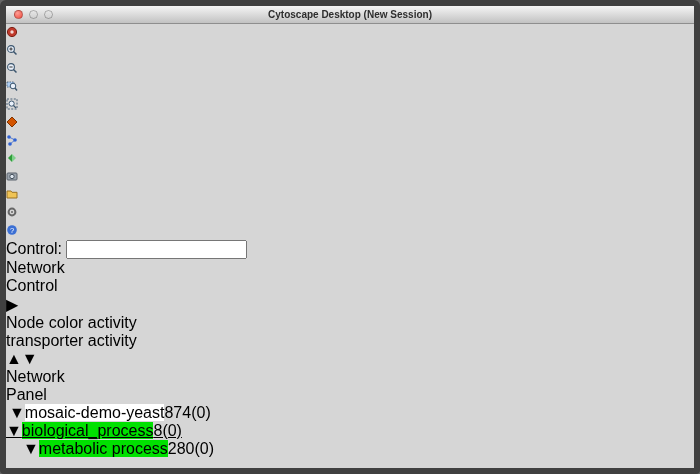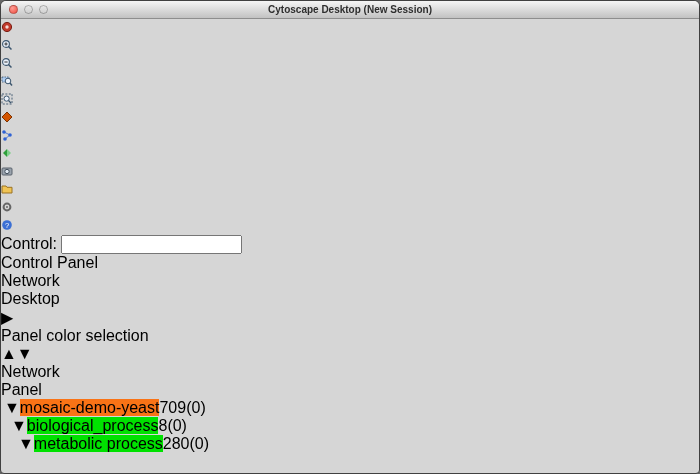--- a/index.html
+++ b/index.html
@@ -1,17 +1,17 @@
 <!DOCTYPE html>
 <html><head>
 <meta charset="utf-8">
 <style>
   *{margin:0;padding:0;box-sizing:border-box;}
   html,body{width:700px;height:474px;font-family:"Liberation Sans",sans-serif;background:#666;}
-  #app{position:relative;width:700px;height:474px;background:#d6d6d6;border:1px solid #404040;border-radius:6px 6px 4px 4px;overflow:hidden;}
+  #app{position:relative;width:700px;height:474px;background:#d6d6d6;border:6px solid #404040;border-radius:6px 6px 4px 4px;overflow:hidden;}
 
   
   .titlebar{height:18px;background:linear-gradient(#f5f5f5,#c2c2c2);border-bottom:1px solid #8e8e8e;position:relative;}
   .titlebar .title{text-align:center;font-size:10px;font-weight:bold;color:#2e2e2e;line-height:17px;}
   .traffic{position:absolute;top:4px;left:8px;display:flex;gap:6px;}
   .light{width:9px;height:9px;border-radius:50%;border:1px solid rgba(0,0,0,.25);}
   .light.red{background:radial-gradient(circle at 35% 30%,#ff9d95,#ee4d40);}
   .light.yellow{background:radial-gradient(circle at 35% 30%,#ffe9a8,#f5b posted0;}
   .light.yellow{background:radial-gradient(circle at 35% 30%,#ffe9a8,#f3b43e);}
   .light.green{background:radial-gradient(circle at 35% 30%,#b6f0b0,#37c23c);}
@@ -121,40 +121,37 @@
         </svg></div>
     <div class="tbtn"><svg width="12" height="12" viewBox="0 0 12 12">
           <circle cx="6" cy="6" r="4.8" fill="#3b6fd4"></circle>
           <text x="6" y="8.6" text-anchor="middle" font-size="7.5" fill="#fff" font-family="Liberation Sans,sans-serif">?</text>
         </svg></div>
     <span class="search-label">Control:</span>
     <input class="search-input" value="" style="">
   </div>
 
   <div class="control-panel">
-    <div class="panel-titlebar">
-      <span>Control Panel</span>
-      <span class="float-box"></span>
-    </div>
     <div class="cp-tabs">
       <div class="cp-tab">Network</div>
-      <div class="cp-tab active">Desktop</div>
+      <div class="cp-tab active">Control</div>
       <div class="tab-arrow">▶</div>
     </div>
     <div class="cp-body">
-      <div class="cp-label">Panel color selection</div>
+      <div class="cp-label">Node color activity</div>
       <div class="combo">
+        <div class="combo-text">transporter activity</div>
         <div class="combo-btn"><span>▲</span><span>▼</span></div>
       </div>
       <div class="tree-header">
         <div class="col1">Network</div>
         <div class="col2">Panel</div>
       </div>
       <div class="tree" id="network-tree">
-          <div class="tree-row" style="padding-left: 3px;"><span class="expander">▼</span><span class="tree-icon net-ic"></span><span class="tree-label" style="background: #f97316;">mosaic-demo-yeast</span><span class="tree-count">709(0)</span></div>
-          <div class="tree-row" style="padding-left: 10px;"><span class="expander">▼</span><span class="tree-icon folder-ic"></span><span class="tree-label" style="background: rgb(0, 225, 0);">biological_process</span><span class="tree-count">8(0)</span></div>
+          <div class="tree-row" style="padding-left: 3px;"><span class="expander">▼</span><span class="tree-icon net-ic"></span><span class="tree-label" style="background: #ffffff;">mosaic-demo-yeast</span><span class="tree-count">874(0)</span></div>
+          <div class="tree-row" style=" text-decoration: underline;"><span class="expander">▼</span><span class="tree-icon folder-ic"></span><span class="tree-label" style="background: rgb(0, 225, 0);">biological_process</span><span class="tree-count">8(0)</span></div>
           <div class="tree-row" style="padding-left: 17px;"><span class="expander">▼</span><span class="tree-icon net-ic"></span><span class="tree-label" style="background: rgb(0, 225, 0);">metabolic process</span><span class="tree-count">280(0)</span></div>
         </div>
       <div class="cp-watermark"></div>
     </div>
   </div>
 
 </div>
 
 </body></html>

